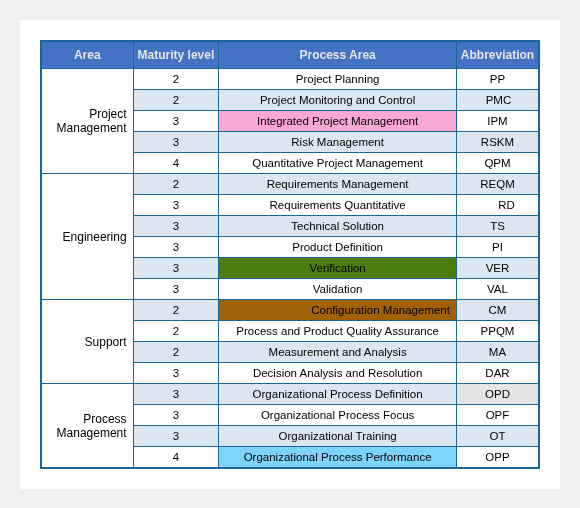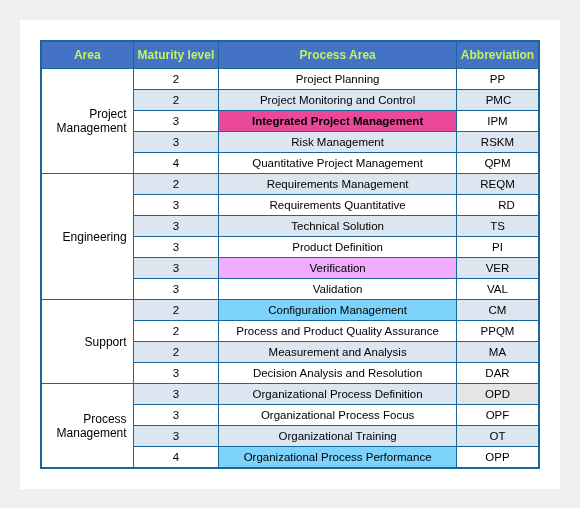--- a/index.html
+++ b/index.html
@@ -19,21 +19,21 @@
       padding: 20px;
       margin: 20px auto;
     }
     table {
       width: 100%;
       border-collapse: collapse;
       border: 2px solid #1a6699;
     }
     th {
       background-color: #4472c4;
-      color: #bef264;
+      color: #e5e5e5;
       text-align: center;
       padding: 6px 0;
       border: 1px solid #1a6699;
       font-weight: bold;
       font-size: 12px;
     }
     td {
       border: 1px solid #1a6699;
       padding: 4px 6px;
       text-align: center;
@@ -77,21 +77,21 @@
           <td style="background: rgb(255, 255, 255);">Project Planning</td>
           <td style="background: rgb(255, 255, 255);">PP</td>
         </tr>
         <tr>
           <td style="background: rgb(220, 230, 241);">2</td>
           <td style="background: rgb(220, 230, 241);">Project Monitoring and Control</td>
           <td style="background: rgb(220, 230, 241); padding-left: 8px;">PMC</td>
         </tr>
         <tr>
           <td style="background: rgb(255, 255, 255);">3</td>
-          <td style="background: #ec4899; font-weight: bold;">Integrated Project Management</td>
+          <td style="background: #f9a8d4;">Integrated Project Management</td>
           <td style="background: rgb(255, 255, 255);">IPM</td>
         </tr>
         <tr>
           <td style="background: rgb(220, 230, 241);">3</td>
           <td style="background: rgb(220, 230, 241);">Risk Management</td>
           <td style="background: rgb(220, 230, 241);">RSKM</td>
         </tr>
         <tr>
           <td style="background: rgb(255, 255, 255);">4</td>
           <td style="background: rgb(255, 255, 255);">Quantitative Project Management</td>
@@ -113,32 +113,32 @@
           <td style="background: rgb(220, 230, 241);">Technical Solution</td>
           <td style="background: rgb(220, 230, 241);">TS</td>
         </tr>
         <tr>
           <td style="background: rgb(255, 255, 255);">3</td>
           <td style="background: rgb(255, 255, 255);">Product Definition</td>
           <td style="background: rgb(255, 255, 255);">PI</td>
         </tr>
         <tr>
           <td style="background: rgb(220, 230, 241);">3</td>
-          <td style="background: #f0abfc;">Verification</td>
+          <td style="background: #4d7c0f;">Verification</td>
           <td style="background: rgb(220, 230, 241);">VER</td>
         </tr>
         <tr>
           <td style="background: rgb(255, 255, 255);">3</td>
           <td style="background: rgb(255, 255, 255);">Validation</td>
           <td style="background: rgb(255, 255, 255);">VAL</td>
         </tr>
         <tr>
           <td rowspan="4" class="area-cell" style="background: rgb(255, 255, 255);">Support</td>
           <td style="background: rgb(220, 230, 241);">2</td>
-          <td style="background: #7dd3fc;">Configuration Management</td>
+          <td style="background: #a16207; text-align: right;">Configuration Management</td>
           <td style="background: rgb(220, 230, 241);">CM</td>
         </tr>
         <tr>
           <td style="background: rgb(255, 255, 255);">2</td>
           <td style="background: rgb(255, 255, 255);">Process and Product Quality Assurance</td>
           <td style="background: rgb(255, 255, 255);">PPQM</td>
         </tr>
         <tr>
           <td style="background: rgb(220, 230, 241);">2</td>
           <td style="background: rgb(220, 230, 241);">Measurement and Analysis</td>

